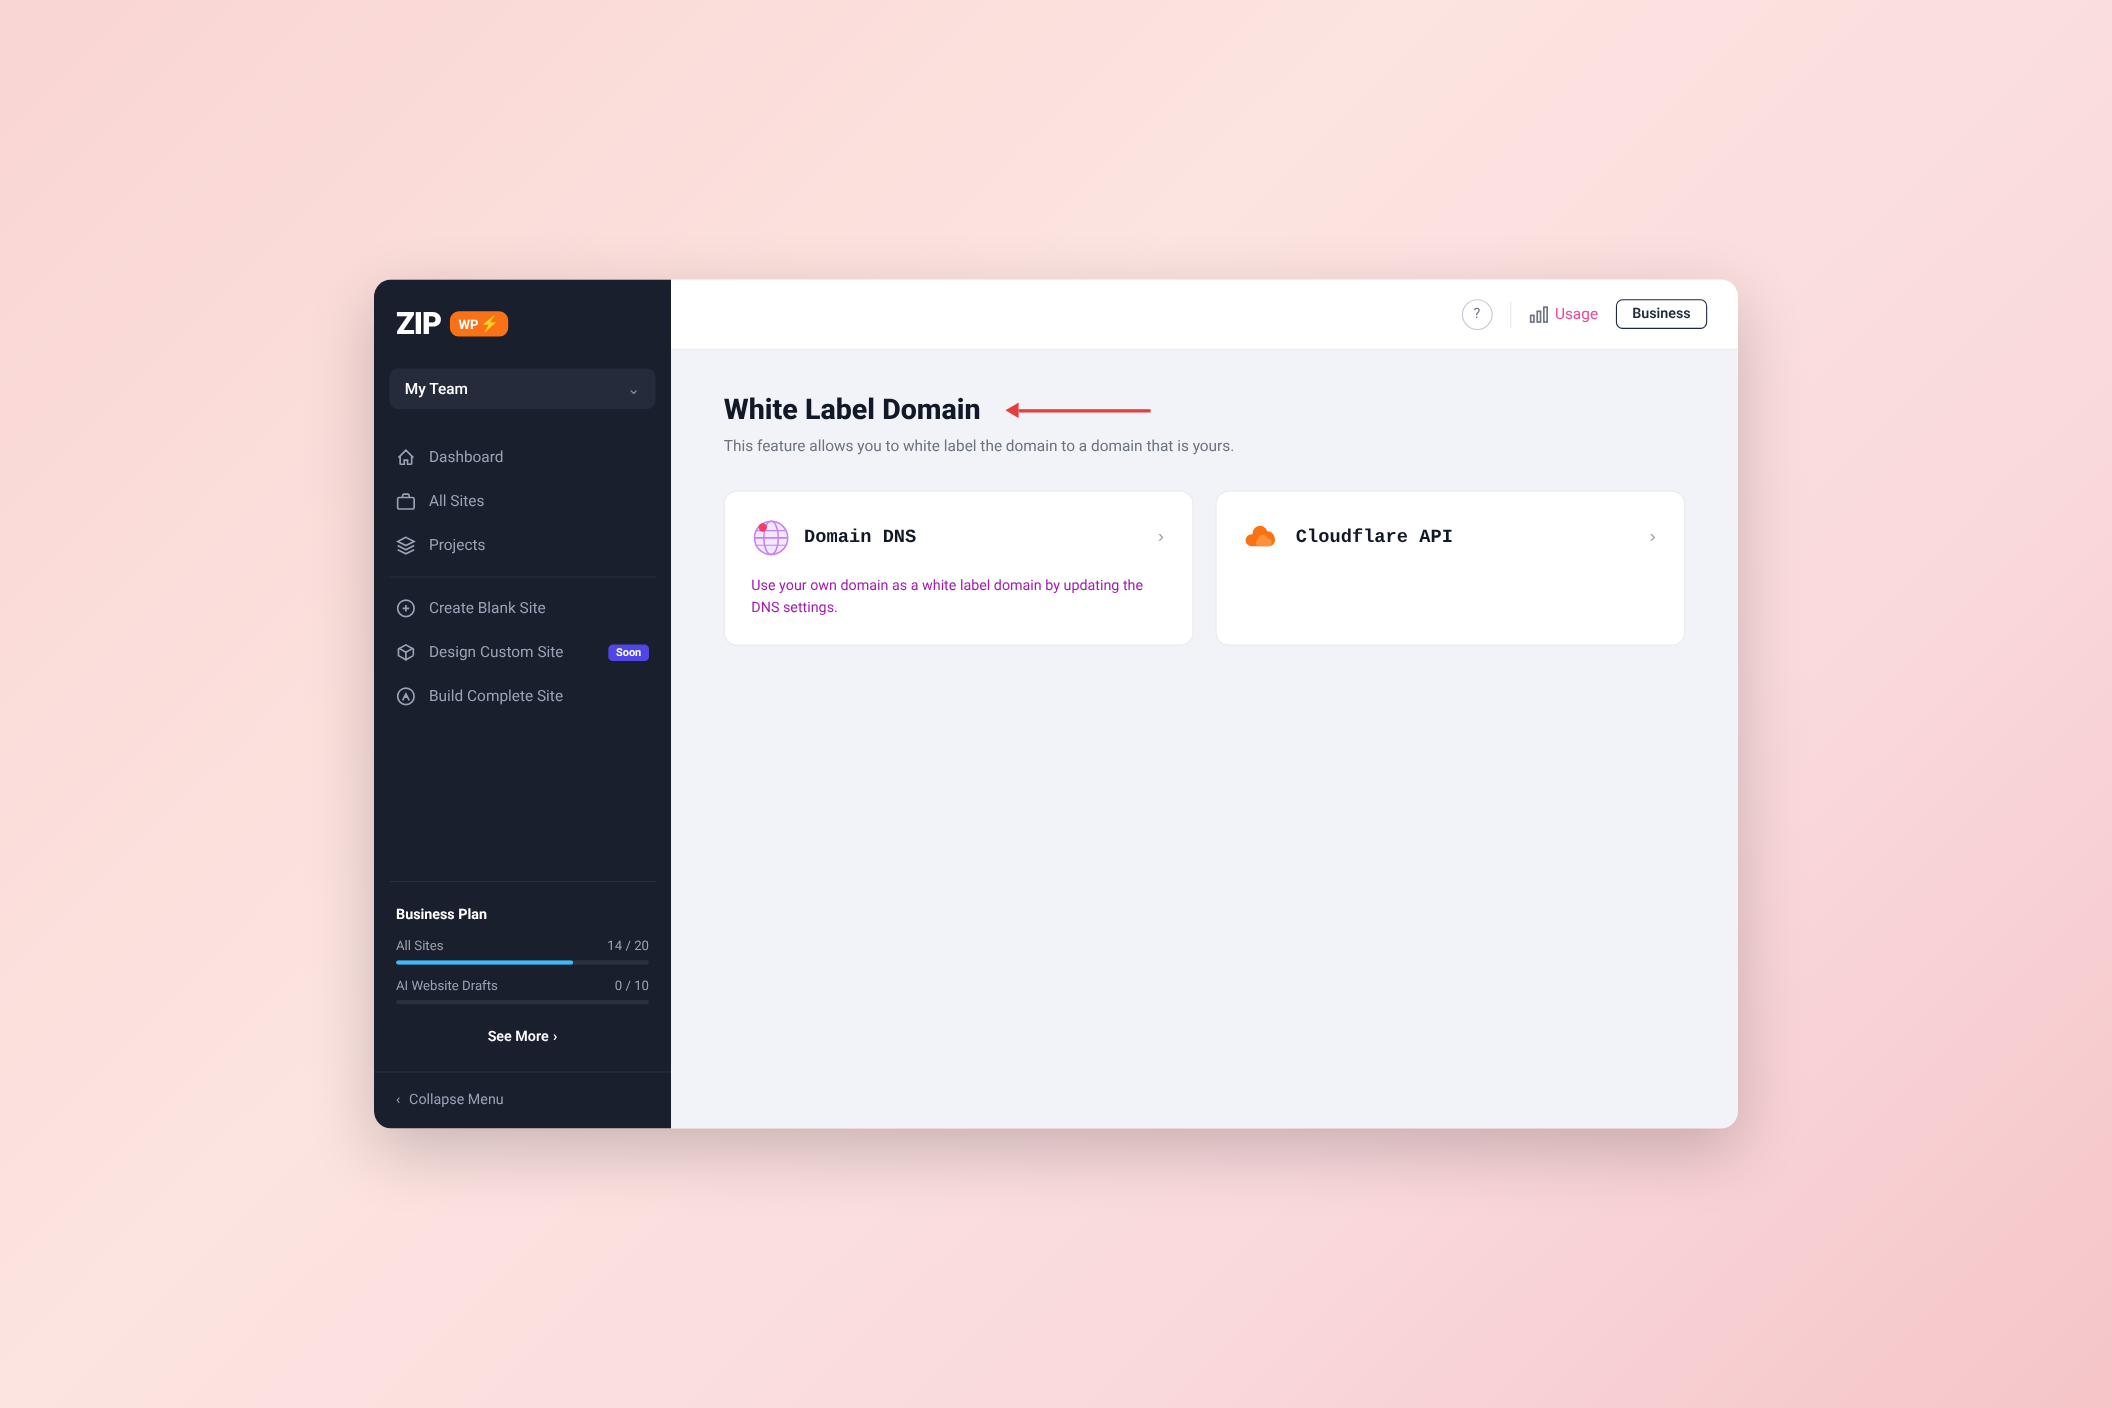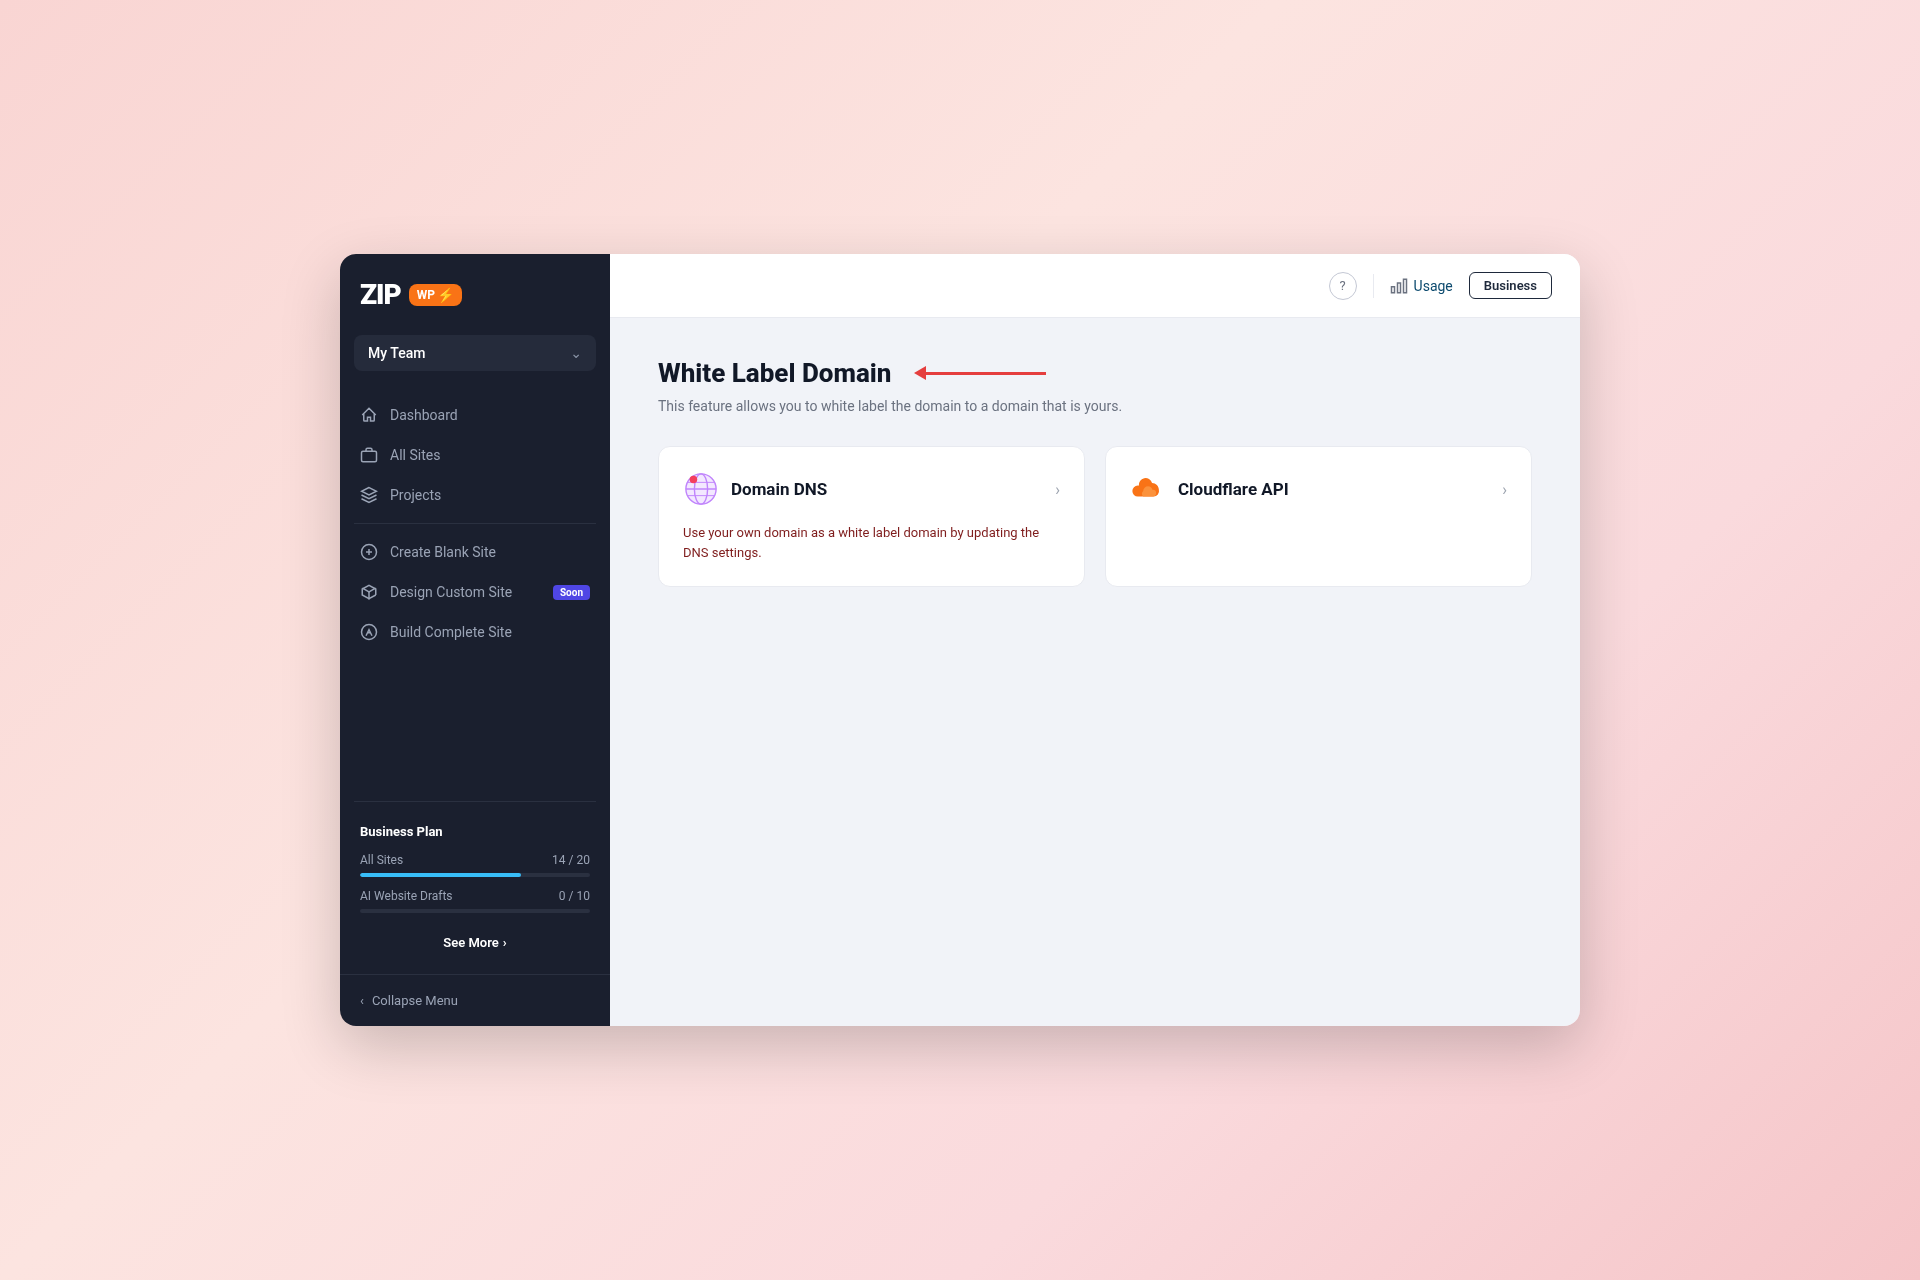--- a/index.html
+++ b/index.html
@@ -208,21 +208,21 @@
     }
     .top-bar-divider {
       width: 1px;
       height: 24px;
       background: #e8eaf0;
     }
     .top-bar-usage {
       display: flex;
       align-items: center;
       gap: 6px;
-      color: #0c4a6e;
+      color: #ec4899;
       font-size: 14px;
       cursor: pointer;
     }
     .top-bar-usage .icon {
       width: 18px;
       height: 18px;
       color: #6b7280;
     }
     .top-bar-plan {
       border: 1.5px solid #1e293b;
@@ -287,20 +287,21 @@
       padding: 24px;
       cursor: pointer;
       border: 1.5px solid #e8eaf0;
       transition: box-shadow 0.15s;
     }
     .card-header {
       display: flex;
       align-items: center;
       justify-content: space-between;
       margin-bottom: 16px;
+      font-family: Liberation Mono, monospace;
     }
     .card-title-row {
       display: flex;
       align-items: center;
       gap: 12px;
     }
     .card-icon {
       width: 36px;
       height: 36px;
       display: flex;
@@ -311,21 +312,21 @@
     .card-title {
       font-size: 17px;
       font-weight: 700;
       color: #111827;
     }
     .card-chevron {
       color: #9ca3af;
       font-size: 16px;
     }
     .card-desc {
-      color: #7f1d1d;
+      color: #a21caf;
       font-size: 13px;
       line-height: 1.5;
     }
 
     
     .dns-globe {
       width: 34px;
       height: 34px;
     }
     

